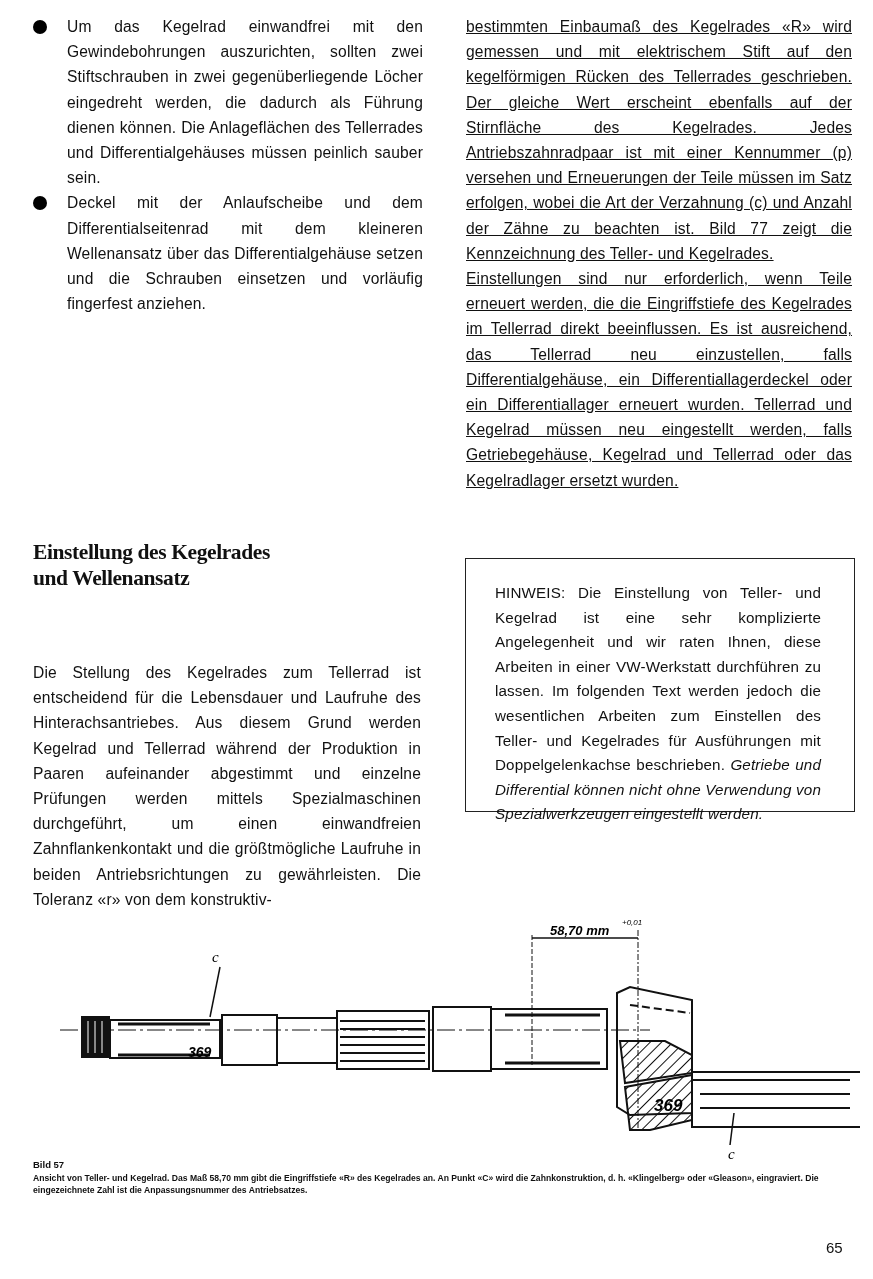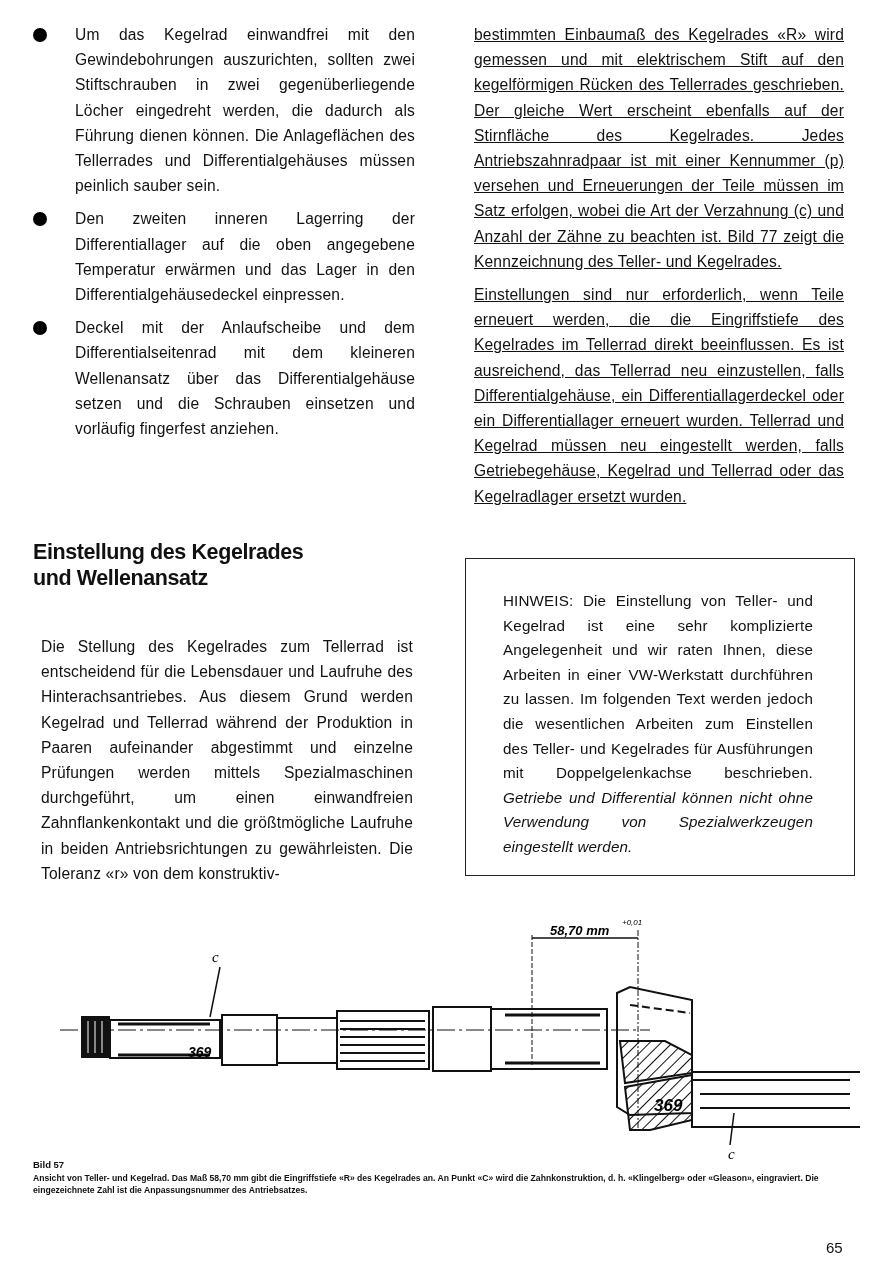--- a/index.html
+++ b/index.html
@@ -6,56 +6,53 @@
   body {
     width: 873px; height: 1279px; position: relative; overflow: hidden;
     font-family: "Liberation Sans", "DejaVu Sans", sans-serif;
     color: #111111;
   }
   .col { position: absolute; }
   .col-left { left: 33px; top: 14px; width: 390px; }
   .col-right { left: 466px; top: 14px; width: 386px; text-decoration: underline; }
   .p {
     font-size: 15.6px; line-height: 25.2px; text-align: justify;
-    margin: 8px; letter-spacing: 0.15px;
+    margin: 0; letter-spacing: 0.15px;
   }
   .bullet-item { position: relative; padding-left: 34px; }
   .bullet {
     position: absolute; left: 0; top: 6px; width: 14px; height: 14px;
     background: #000; border-radius: 50%;
   }
   .heading {
     position: absolute; left: 33px; top: 539px; width: 400px;
     font-size: 21.5px; line-height: 26px; font-weight: bold; margin: 0;
     letter-spacing: -0.4px;
+    font-family: Liberation Serif, serif;
   }
-  .body-left { position: absolute; left: 33px; top: 626px; width: 388px; }
+  .body-left { position: absolute; left: 33px; top: 660px; width: 388px; }
   .note-box {
-    position: absolute; left: 465px; top: 558px; width: 390px; height: 318px;
+    position: absolute; left: 465px; top: 558px; width: 390px; height: 254px;
     border: 1.5px solid #222; box-sizing: border-box;
   }
   .note-inner { position: absolute; left: 29px; top: 22px; width: 326px; }
   .note-inner .p { font-size: 15.2px; line-height: 24.6px; }
   .italic { font-style: italic; }
   .figure { position: absolute; left: 40px; top: 905px; width: 820px; height: 260px; }
   .caption { position: absolute; left: 33px; top: 1159px; width: 830px; font-size: 8.6px; line-height: 12.5px; font-weight: bold; }
   .caption .title { font-size: 9.5px; }
   .page-number { position: absolute; left: 826px; top: 1239px; font-size: 15px; }
 </style>
 </head>
 <body>
 
 <div class="col col-left">
   <div class="bullet-item">
     <span class="bullet"></span>
     <p class="p">Um das Kegelrad einwandfrei mit den Gewindebohrungen auszurichten, sollten zwei Stiftschrauben in zwei gegenüberliegende Löcher eingedreht werden, die dadurch als Führung dienen können. Die Anlageflächen des Tellerrades und Differentialgehäuses müssen peinlich sauber sein.</p>
-  </div>
-  <div class="bullet-item">
-    <span class="bullet"></span>
-    <p class="p">Den zweiten inneren Lagerring der Differentiallager auf die oben angegebene Temperatur erwärmen und das Lager in den Differentialgehäusedeckel einpressen.</p>
   </div>
   <div class="bullet-item">
     <span class="bullet"></span>
     <p class="p">Deckel mit der Anlaufscheibe und dem Differentialseitenrad mit dem kleineren Wellenansatz über das Differentialgehäuse setzen und die Schrauben einsetzen und vorläufig fingerfest anziehen.</p>
   </div>
 </div>
 
 <h2 class="heading">
   <span>Einstellung des Kegelrades</span><br>
   <span>und Wellenansatz</span>

